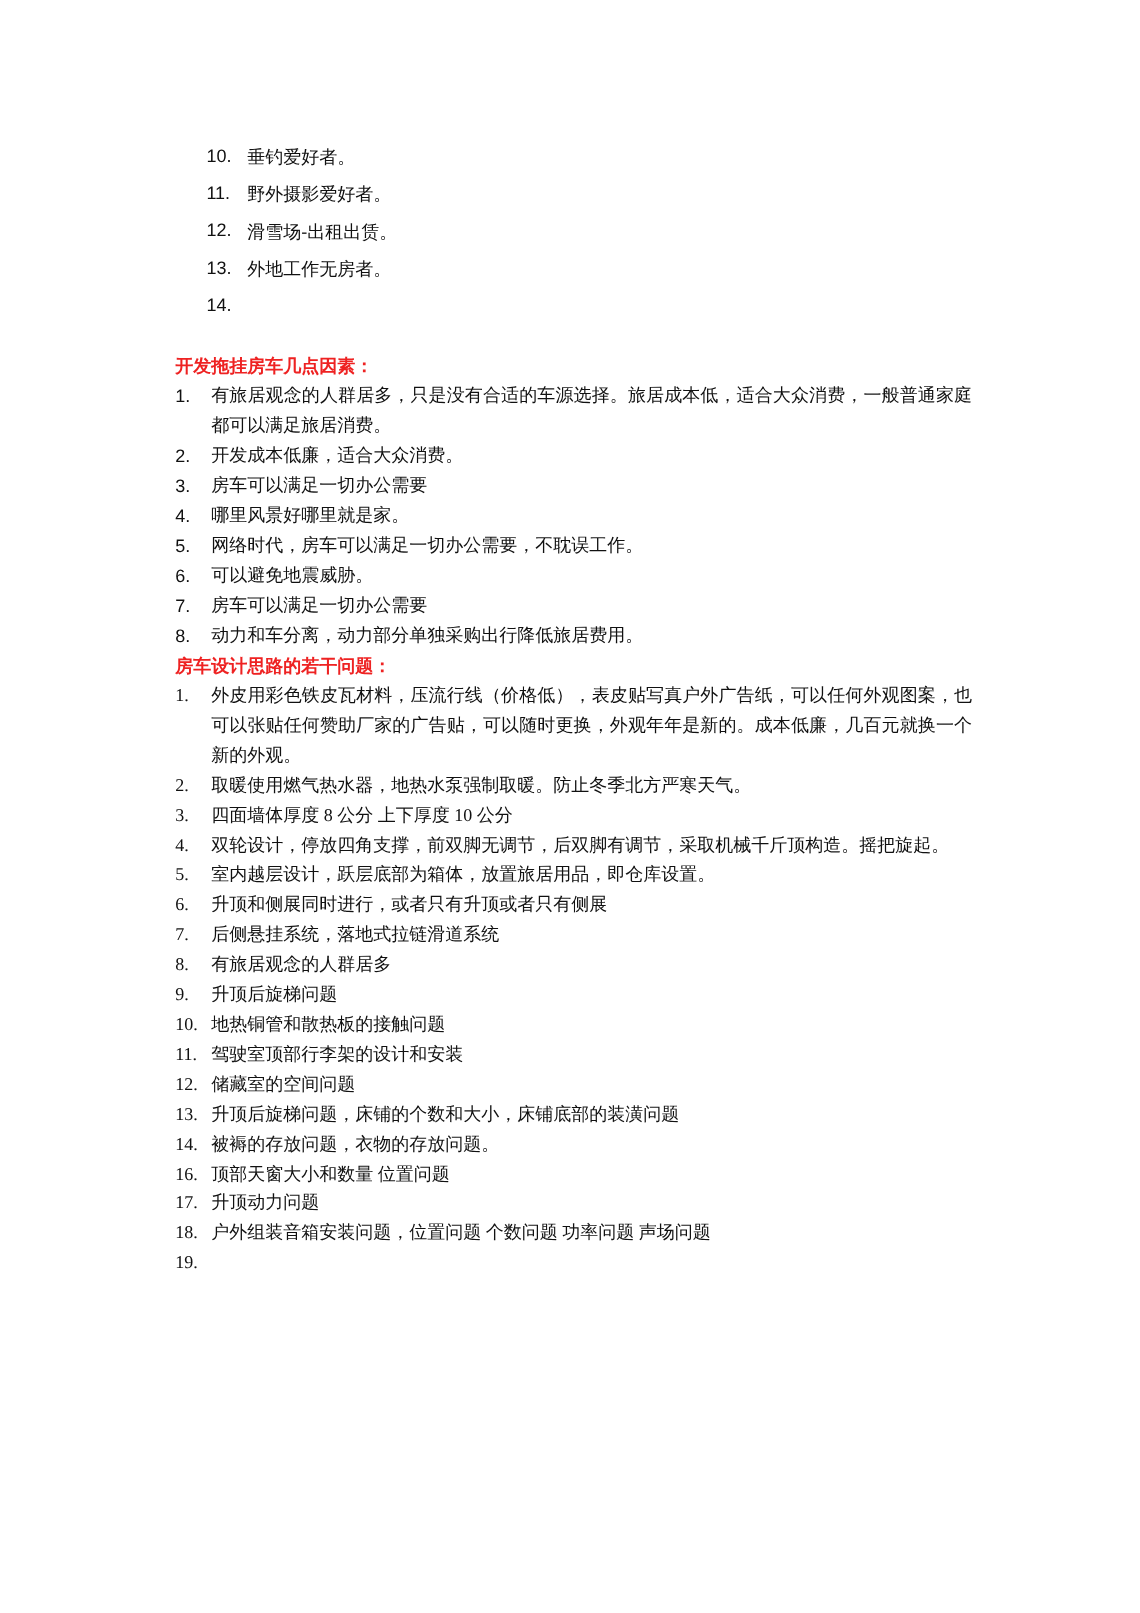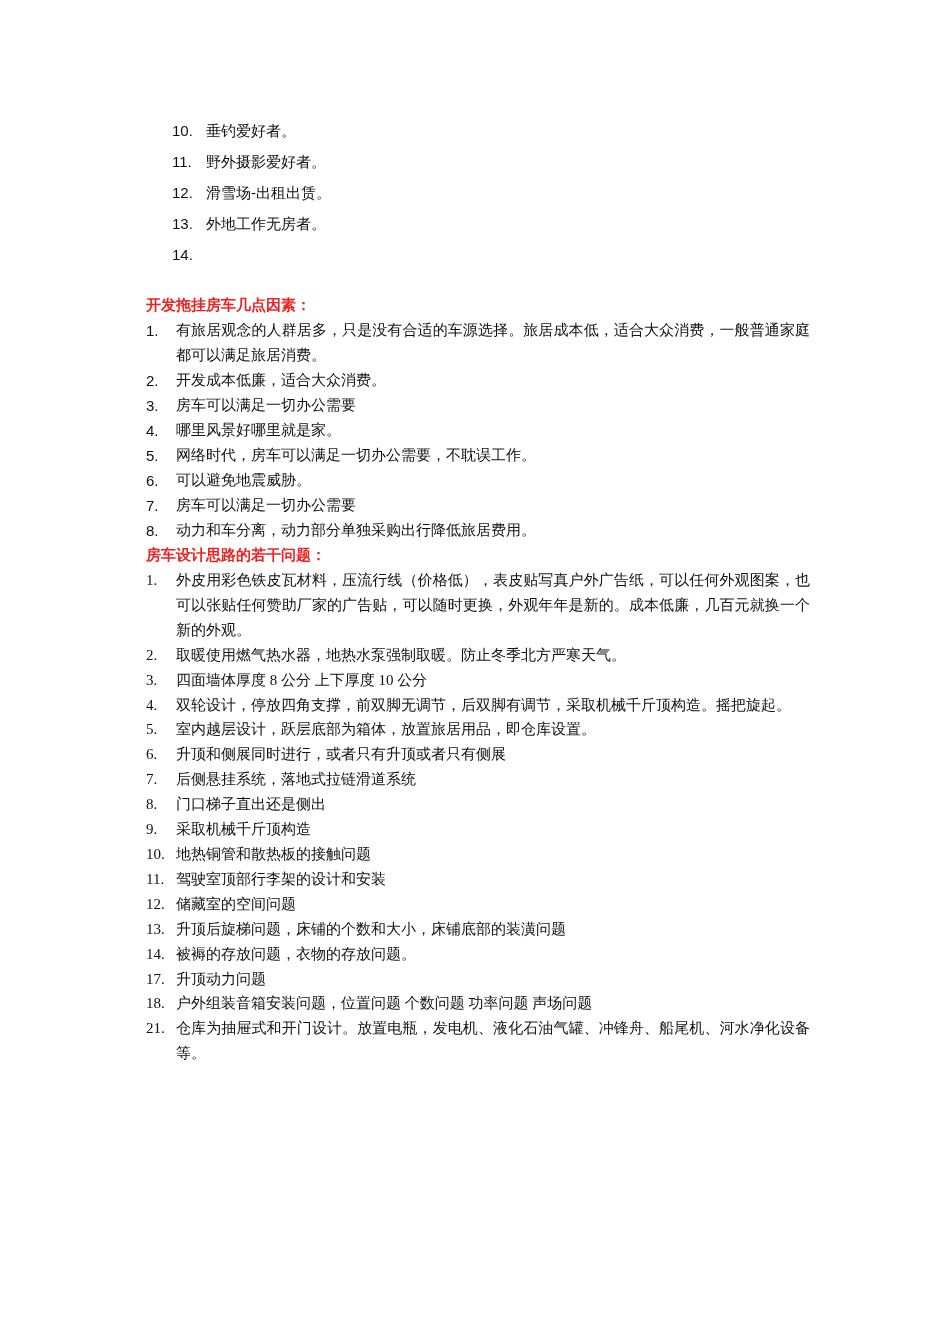--- a/index.html
+++ b/index.html
@@ -115,25 +115,25 @@
     <div class="item3">
         <span class="num">6.</span>
         <span class="txt">升顶和侧展同时进行，或者只有升顶或者只有侧展</span>
       </div>
     <div class="item3">
         <span class="num">7.</span>
         <span class="txt">后侧悬挂系统，落地式拉链滑道系统</span>
       </div>
     <div class="item3">
         <span class="num">8.</span>
-        <span class="txt">门口梯子直出还是侧出</span>
+        <span class="txt">有旅居观念的人群居多</span>
       </div>
     <div class="item3">
         <span class="num">9.</span>
-        <span class="txt">采取机械千斤顶构造</span>
+        <span class="txt">升顶后旋梯问题</span>
       </div>
     <div class="item3">
         <span class="num">10.</span>
         <span class="txt">地热铜管和散热板的接触问题</span>
       </div>
     <div class="item3">
         <span class="num">11.</span>
         <span class="txt">驾驶室顶部行李架的设计和安装</span>
       </div>
     <div class="item3">
@@ -142,26 +142,30 @@
       </div>
     <div class="item3">
         <span class="num">13.</span>
         <span class="txt">升顶后旋梯问题，床铺的个数和大小，床铺底部的装潢问题</span>
       </div>
     <div class="item3">
         <span class="num">14.</span>
         <span class="txt">被褥的存放问题，衣物的存放问题。</span>
       </div>
     <div class="item3">
+        <span class="num">16.</span>
+        <span class="txt">顶部天窗大小和数量 位置问题</span>
+      </div>
+    <div class="item3">
         <span class="num">17.</span>
         <span class="txt">升顶动力问题</span>
       </div>
     <div class="item3">
         <span class="num">18.</span>
         <span class="txt">户外组装音箱安装问题，位置问题 个数问题 功率问题 声场问题</span>
       </div>
     <div class="item3">
-        <span class="num">21.</span>
-        <span class="txt">仓库为抽屉式和开门设计。放置电瓶，发电机、液化石油气罐、冲锋舟、船尾机、河水净化设备等。</span>
+        <span class="num">19.</span>
+        <span class="txt"></span>
       </div>
   </div>
 
 </div>
 
 </body></html>

